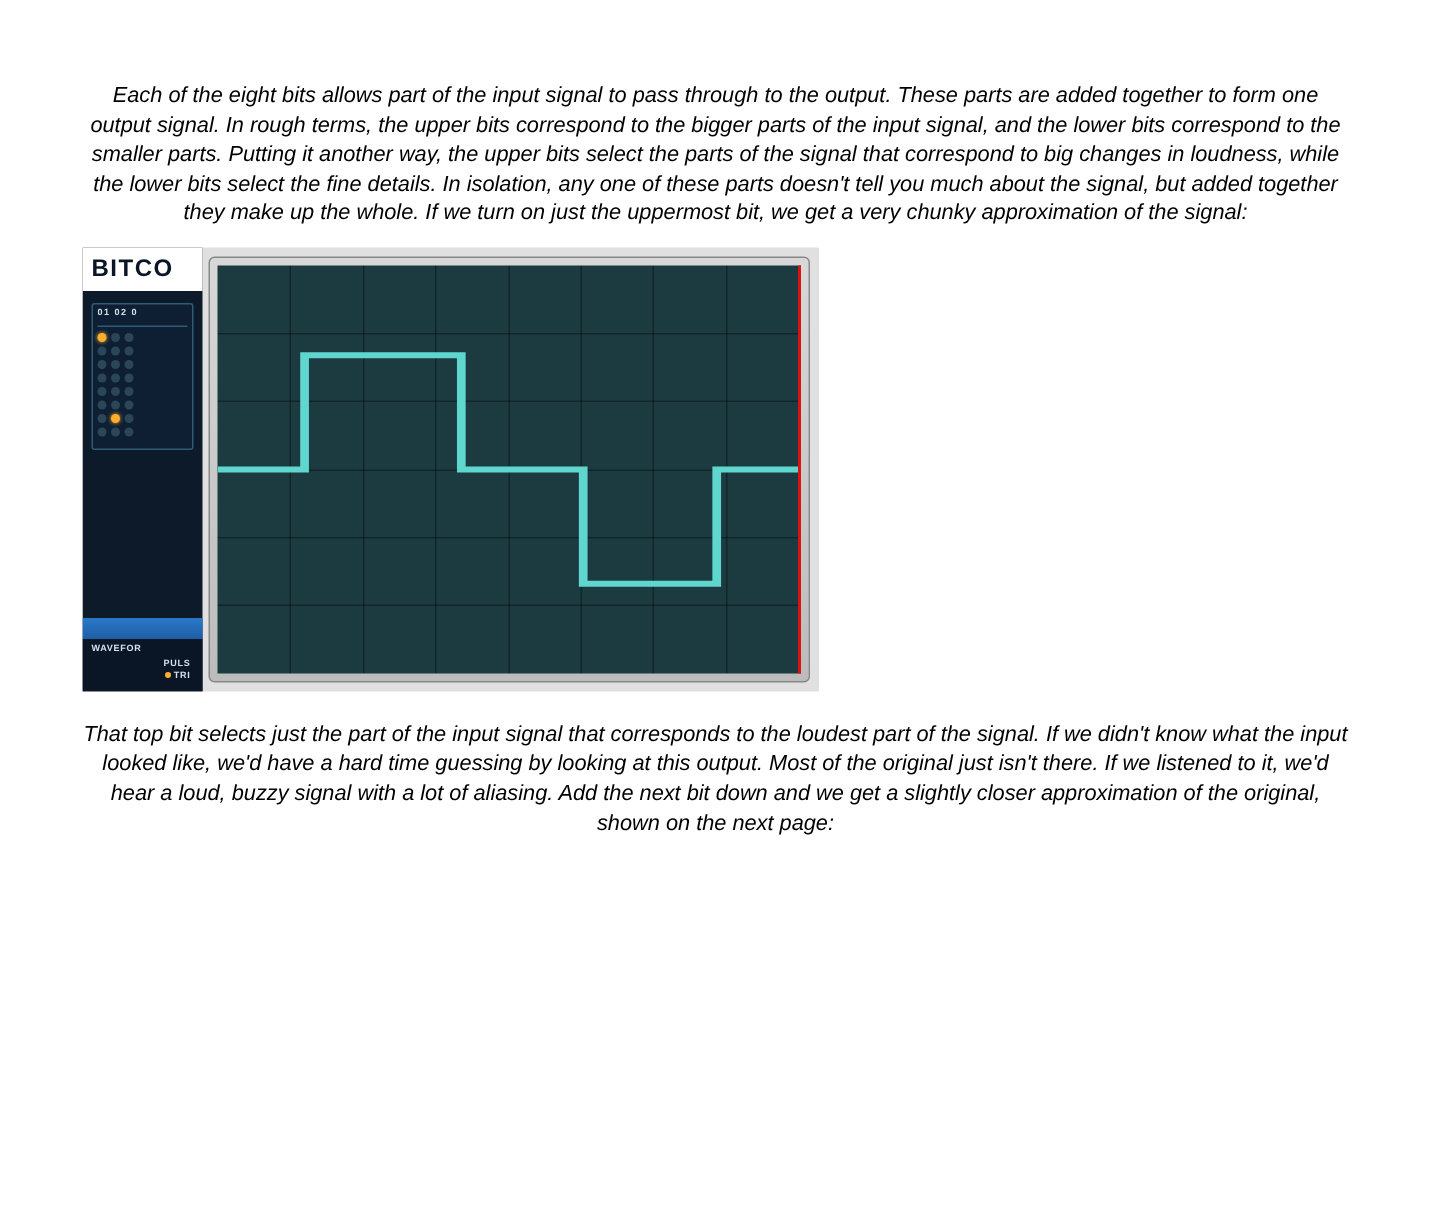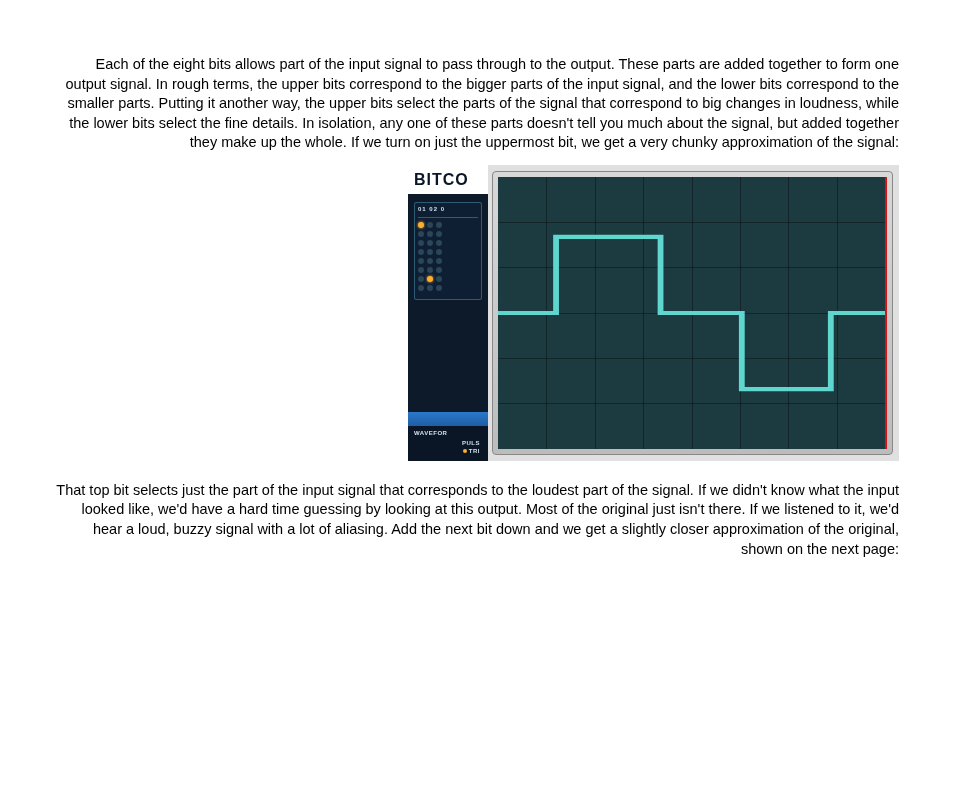--- a/index.html
+++ b/index.html
@@ -7,26 +7,27 @@
     margin: 0;
     padding: 55px 55px;
     font-family: Verdana, Geneva, sans-serif;
     font-size: 14.5px;
     line-height: 1.35;
     color: #000;
     background: #fff;
     width: 954px;
   }
   .para {
-    text-align: right;
+    text-align: center;
     margin-bottom: 10px;
+    font-style: italic;
   }
   .figure-wrap {
     display: flex;
-    justify-content: flex-end;
+    justify-content: flex-start;
     margin: 12px 0 20px 0;
   }
   .plugin-panel {
     width: 491px;
     height: 296px;
     background: #e0e0e0;
     display: flex;
     position: relative;
     overflow: hidden;
   }

